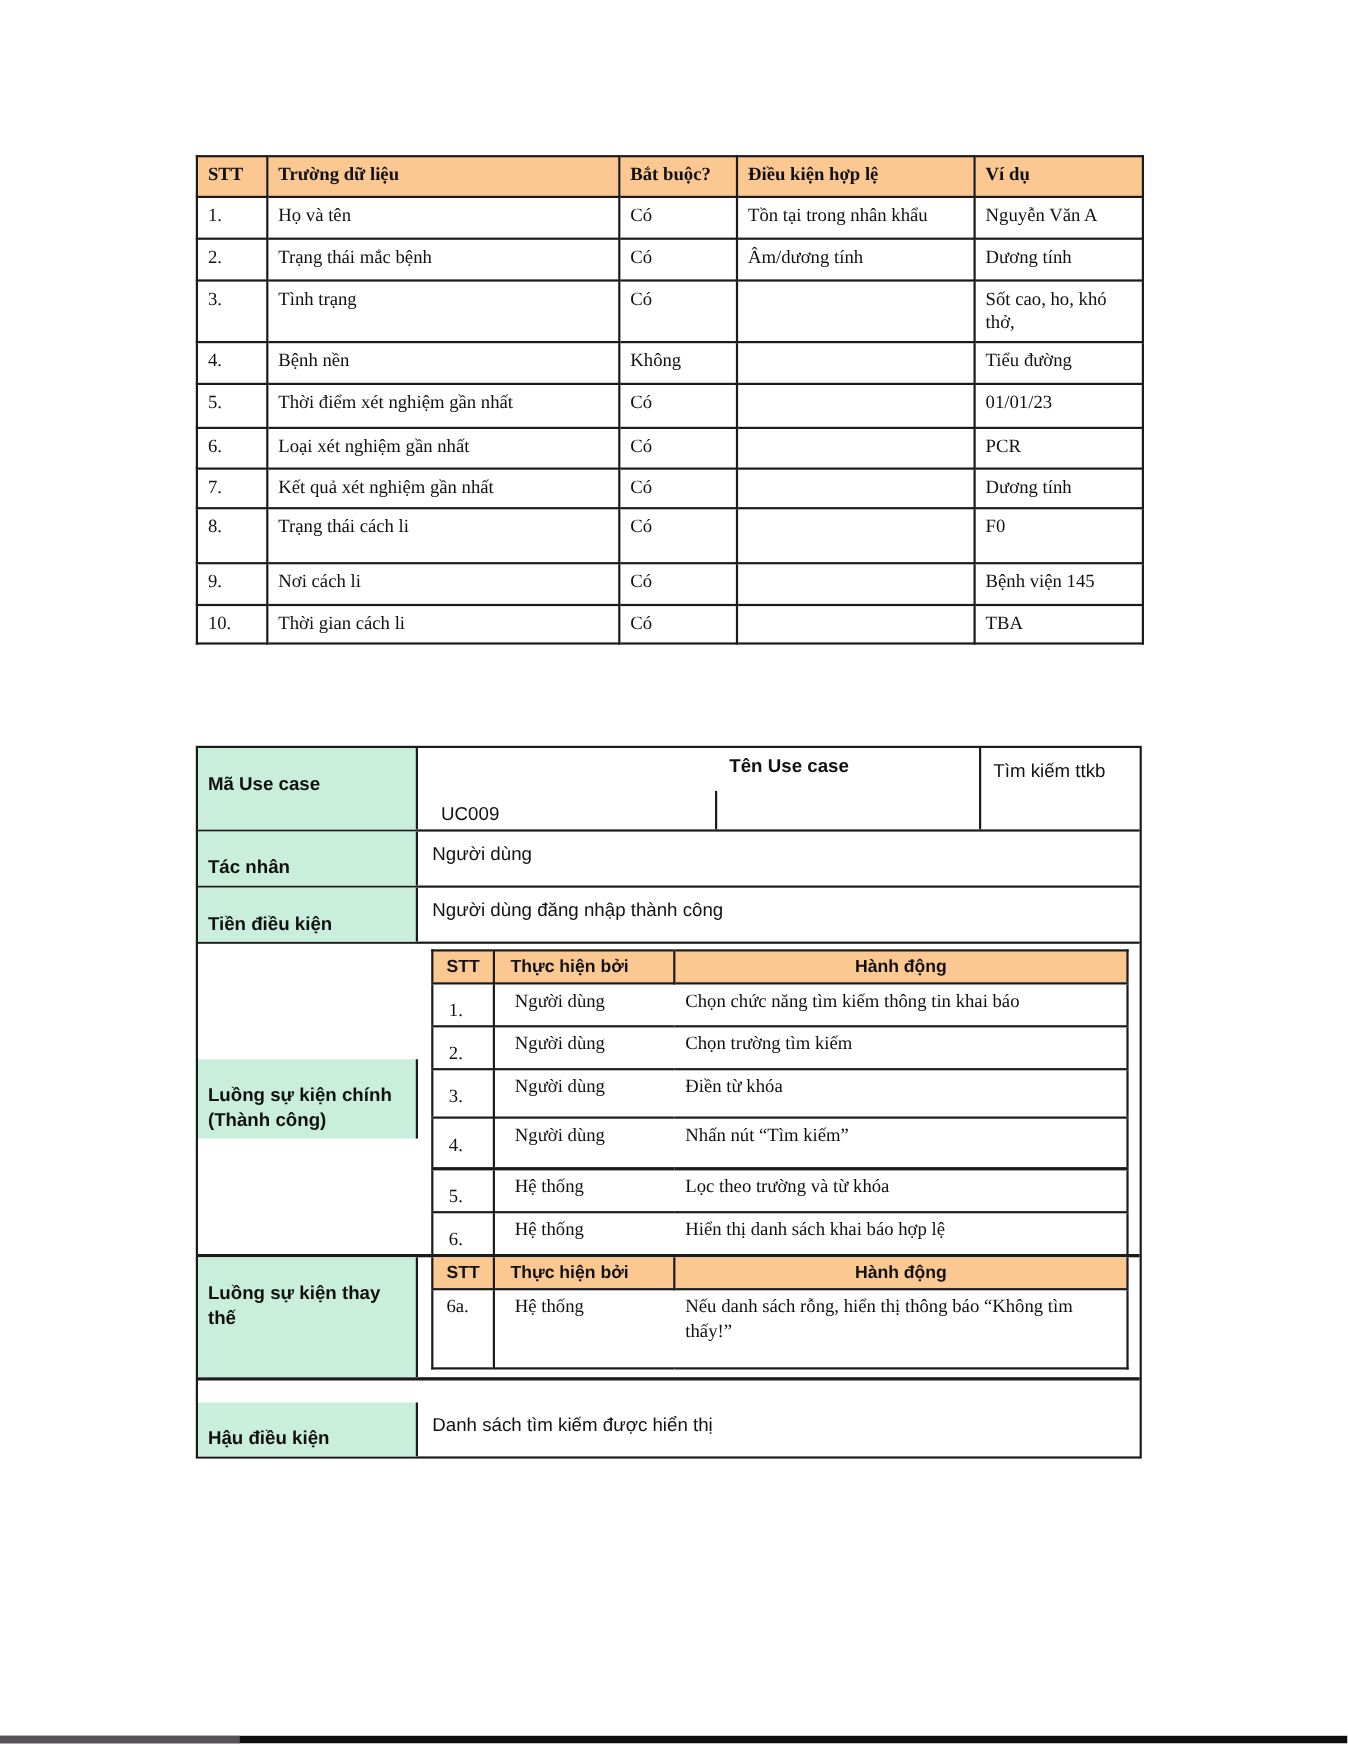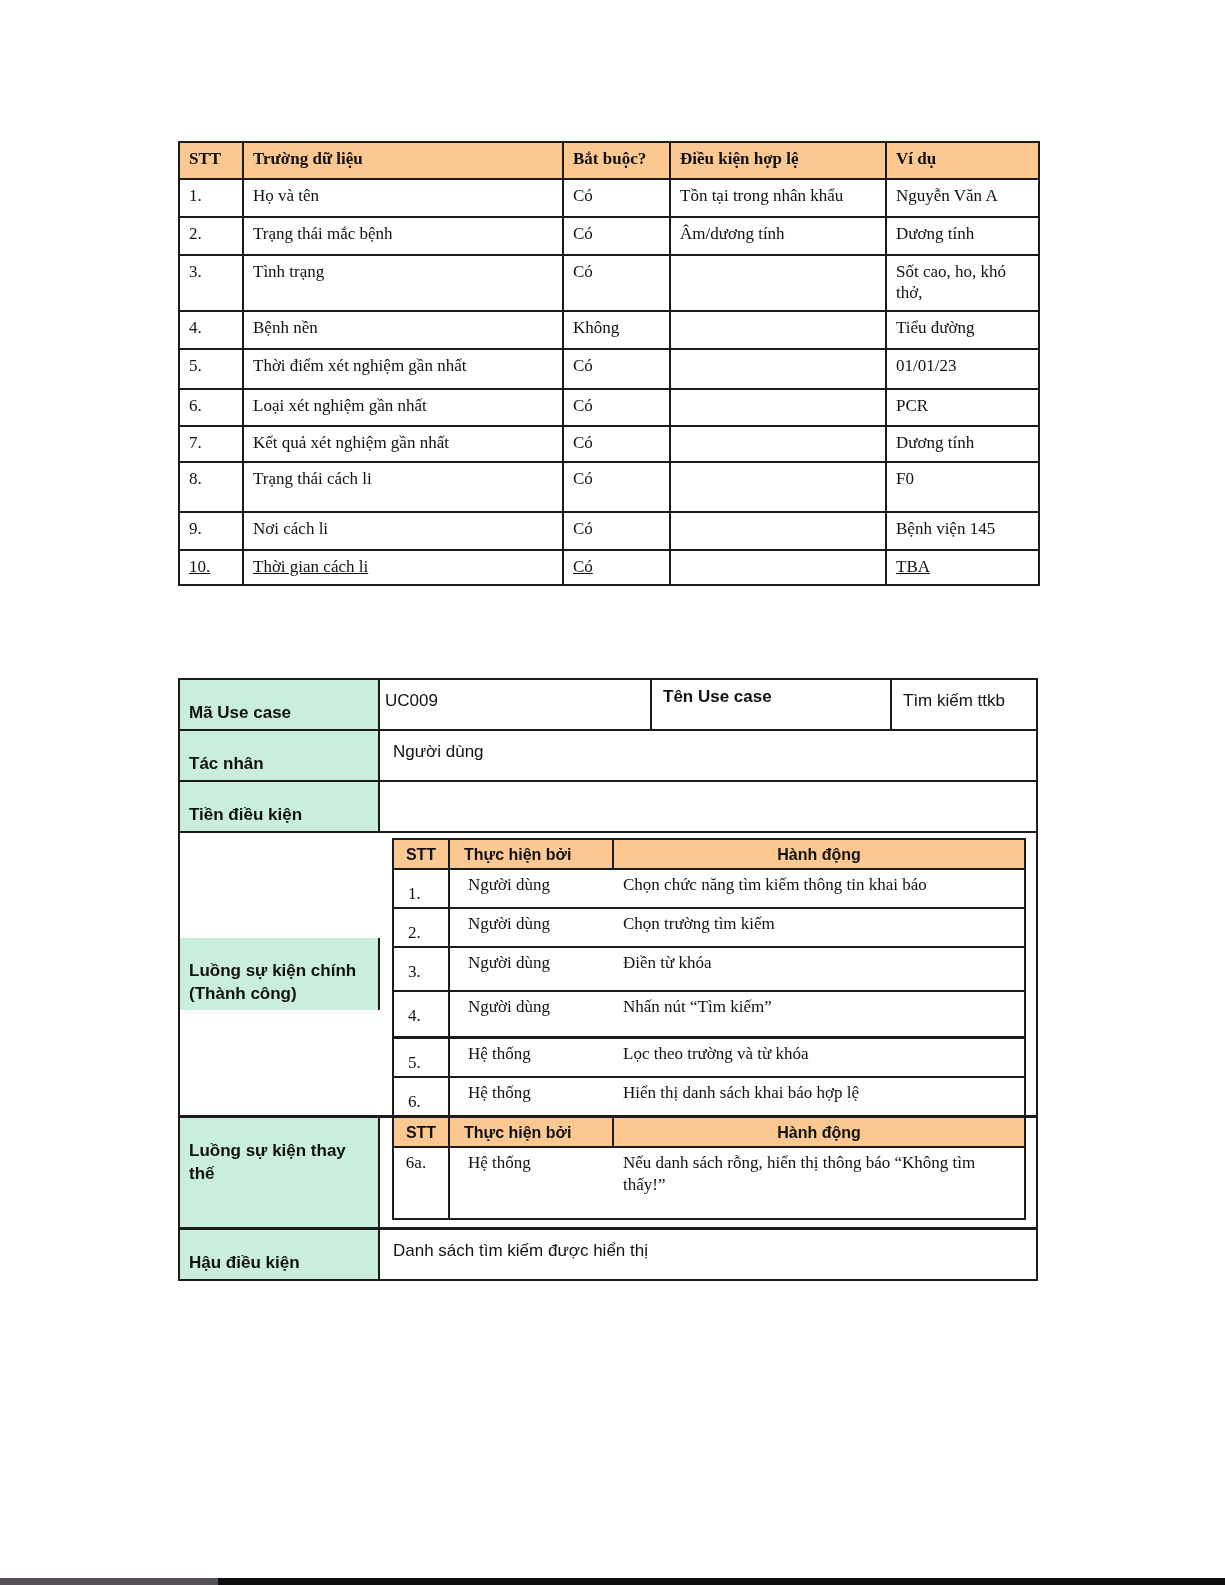--- a/index.html
+++ b/index.html
@@ -23,44 +23,44 @@
   .t1 thead tr { height: 37px; }
   .t1 tbody tr:nth-child(1)  { height: 38px; }
   .t1 tbody tr:nth-child(2)  { height: 38px; }
   .t1 tbody tr:nth-child(3)  { height: 56px; }
   .t1 tbody tr:nth-child(4)  { height: 38px; }
   .t1 tbody tr:nth-child(5)  { height: 40px; }
   .t1 tbody tr:nth-child(6)  { height: 37px; }
   .t1 tbody tr:nth-child(7)  { height: 36px; }
   .t1 tbody tr:nth-child(8)  { height: 50px; }
   .t1 tbody tr:nth-child(9)  { height: 38px; }
-  .t1 tbody tr:nth-child(10) { height: 35px; text-decoration: underline; }
+  .t1 tbody tr:nth-child(10) { height: 35px; }
 
   
   .t2 {
     position: absolute; left: 178px; top: 678px; width: 860px;
     border: 2px solid var(--border); background: #fff;
     font-family: "Liberation Sans", sans-serif; font-size: 17px; color: #111;
   }
   .t2row { display: flex; border-bottom: 2px solid var(--border); }
   .t2row:last-child { border-bottom: none; }
   .lbl {
     flex: 0 0 200px; width: 200px; background: var(--green);
     border-right: 2px solid var(--border);
     font-weight: bold; padding: 22px 6px 4px 9px; line-height: 1.35;
   }
   .r1 { min-height: 40px; }
-  .cell-code { flex: 0 0 272px; padding: 11px 8px 4px 5px; border-right: 2px solid var(--border); }
+  .cell-code { flex: 0 0 272px; padding: 11px 8px 4px 21px; border-right: 2px solid var(--border); margin-top: 39px; }
   .cell-namelbl { flex: 0 0 240px; font-weight: bold; padding: 7px 8px 4px 11px; border-right: 2px solid var(--border); }
   .cell-nameval { flex: 1 1 auto; padding: 11px 8px 4px 11px; }
   .r2, .r3 { min-height: 40px; }
   .val { flex: 1 1 auto; padding: 11px 8px 4px 13px; }
   .r4 { border-bottom: 3px solid var(--border); align-items: center; }
   .r5 { border-bottom: 3px solid var(--border); }
-  .r6 { min-height: 42px; }
+  .r6 { min-height: 42px; margin-top: 20px; }
   .flowwrap { flex: 1 1 auto; padding: 5px 0 0 12px; }
   .altwrap  { flex: 1 1 auto; padding: 0 0 7px 12px; }
 
   
   .ft {
     border-collapse: collapse; table-layout: fixed; width: 632px;
     border: 2px solid var(--border); font-size: 17px;
   }
   .mainft { border-bottom: none; }
   .altft  { border-top: none; }
@@ -198,20 +198,21 @@
     <div class="cell-nameval">Tìm kiếm ttkb</div>
   </div>
 
   <div class="t2row r2">
     <div class="lbl">Tác nhân</div>
     <div class="val">Người dùng</div>
   </div>
 
   <div class="t2row r3">
     <div class="lbl">Tiền điều kiện</div>
+    <div class="val">Người dùng đăng nhập thành công</div>
   </div>
 
   <div class="t2row r4">
     <div class="lbl">Luồng sự kiện chính (Thành công)</div>
     <div class="flowwrap">
       <table class="ft mainft">
         <colgroup>
             <col style="width:56px">
             <col style="width:164px">
             <col style="width:412px">

